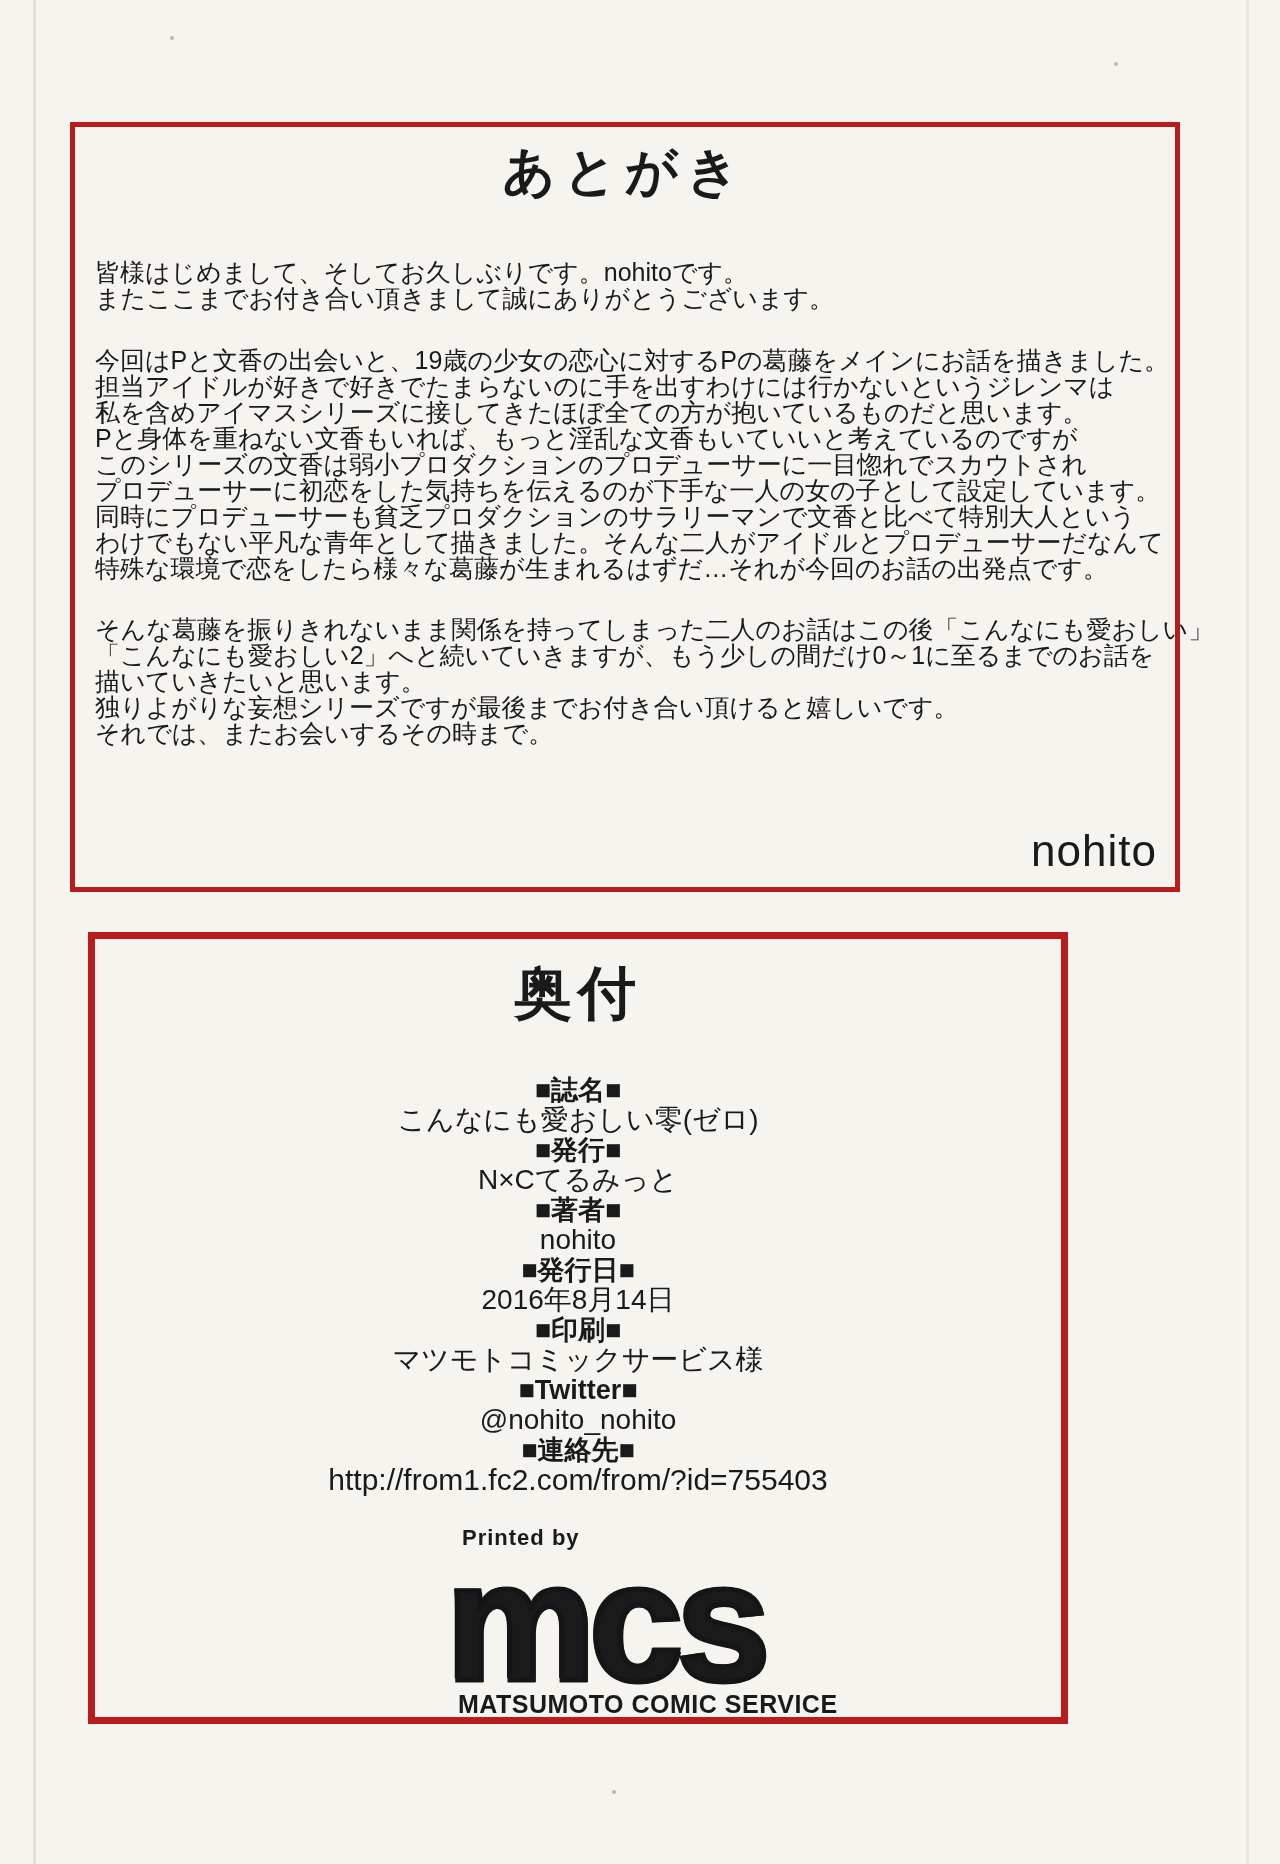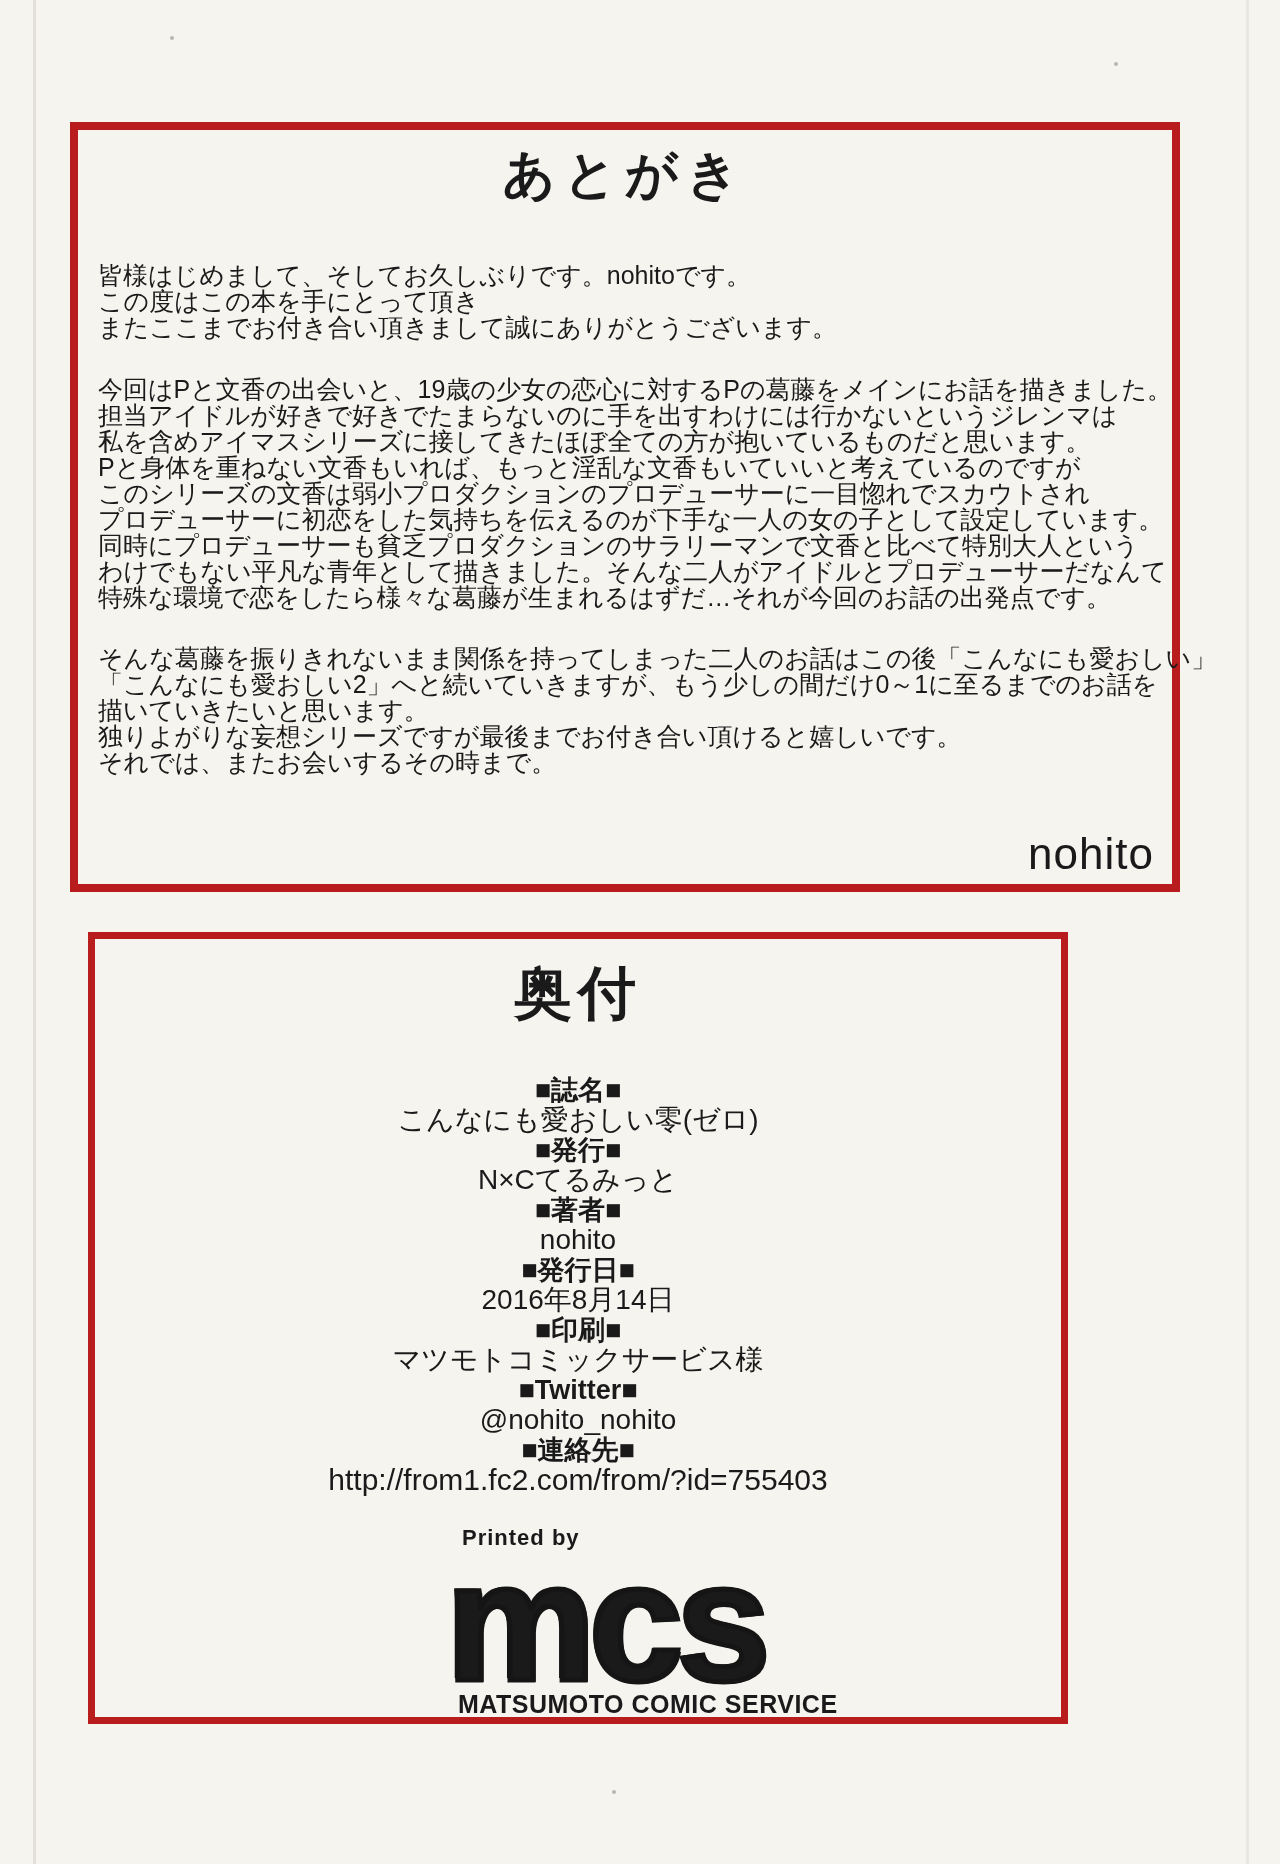--- a/index.html
+++ b/index.html
@@ -10,21 +10,21 @@
     overflow:hidden;
   }
   
   .scan-edge{position:absolute;top:0;bottom:0;width:3px;background:#dddad4;opacity:.8;}
   .scan-edge.left{left:33px;}
   .scan-edge.right{left:1246px;opacity:.5;}
   .speck{position:absolute;width:4px;height:4px;border-radius:50%;background:#b9b6af;}
 
   .frame{
     position:absolute;box-sizing:border-box;
-    border:8px solid #b91c1c;background:transparent;
+    border:5px solid #b91c1c;background:transparent;
   }
   #afterword-box{left:70px;top:122px;width:1110px;height:770px;}
   #colophon-box{left:88px;top:932px;width:980px;height:792px;border-width:7px;padding-left:29px;}
 
   .box-title{
     position:absolute;left:0;right:0;text-align:center;
     font-weight:600;letter-spacing:8px;white-space:nowrap;
   }
   #afterword-title{top:10px;font-size:52px;}
   #colophon-title{top:16px;font-size:58px;letter-spacing:6px;}
@@ -74,21 +74,20 @@
 <div class="speck" style="left:170px;top:36px;"></div>
 <div class="speck" style="left:1114px;top:62px;"></div>
 <div class="speck" style="left:612px;top:1790px;"></div>
 
 <div class="frame" id="afterword-box">
   <div class="box-title" id="afterword-title">あとがき</div>
 
   <div class="aw-body">
     <p class="aw-para p1">
       <span class="aw-line">皆様はじめまして、そしてお久しぶりです。nohitoです。</span>
-      <span class="aw-line">この度はこの本を手にとって頂き</span>
       <span class="aw-line">またここまでお付き合い頂きまして誠にありがとうございます。</span>
     </p>
     <p class="aw-para p2">
       <span class="aw-line">今回はPと文香の出会いと、19歳の少女の恋心に対するPの葛藤をメインにお話を描きました。</span>
       <span class="aw-line">担当アイドルが好きで好きでたまらないのに手を出すわけには行かないというジレンマは</span>
       <span class="aw-line">私を含めアイマスシリーズに接してきたほぼ全ての方が抱いているものだと思います。</span>
       <span class="aw-line">Pと身体を重ねない文香もいれば、もっと淫乱な文香もいていいと考えているのですが</span>
       <span class="aw-line">このシリーズの文香は弱小プロダクションのプロデューサーに一目惚れでスカウトされ</span>
       <span class="aw-line">プロデューサーに初恋をした気持ちを伝えるのが下手な一人の女の子として設定しています。</span>
       <span class="aw-line">同時にプロデューサーも貧乏プロダクションのサラリーマンで文香と比べて特別大人という</span>

